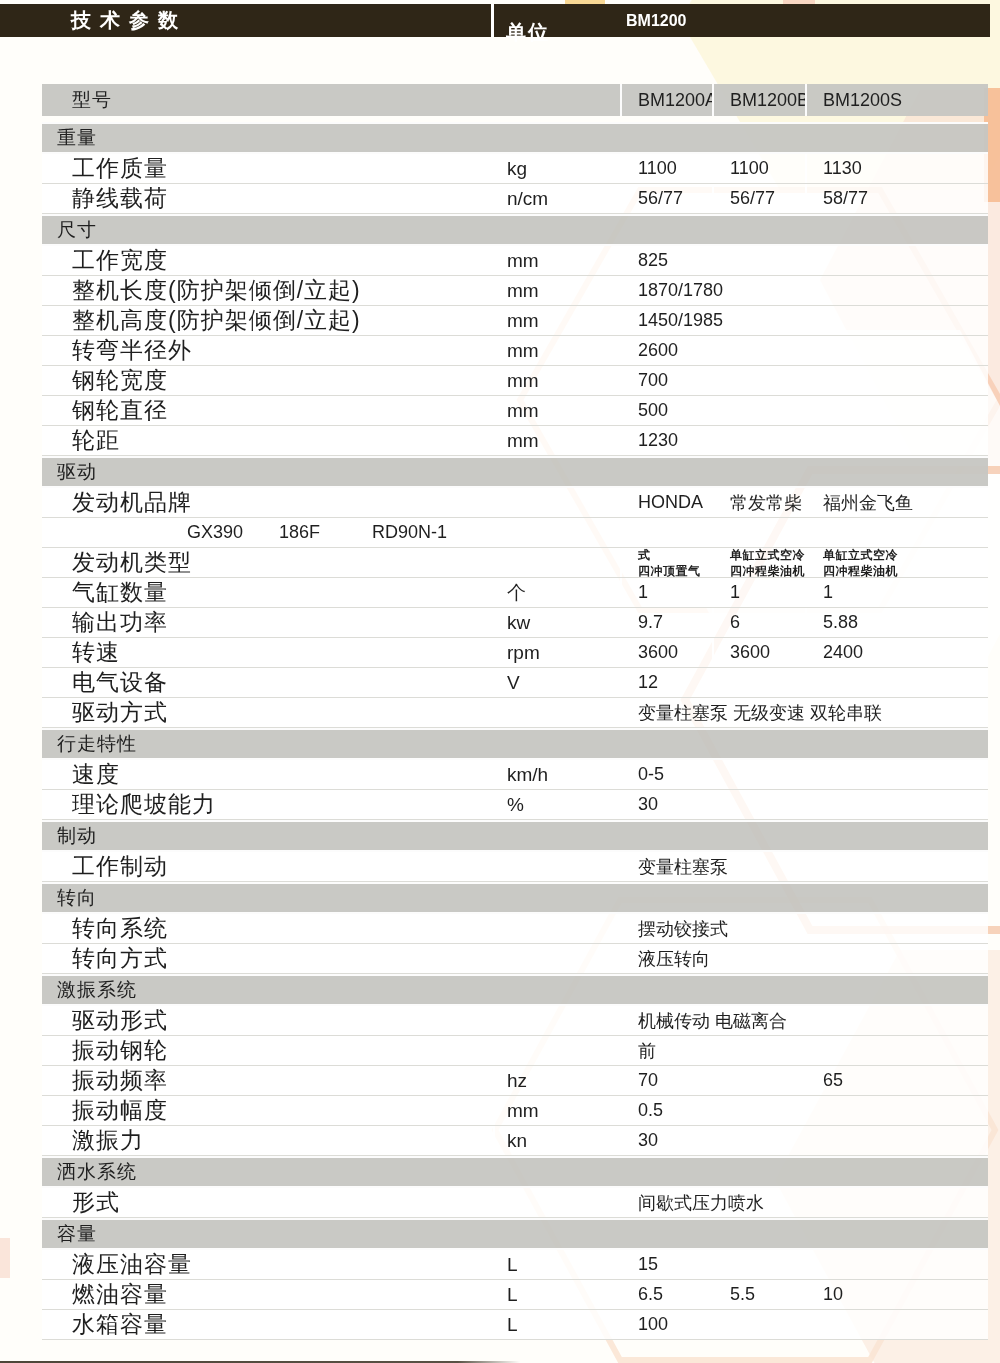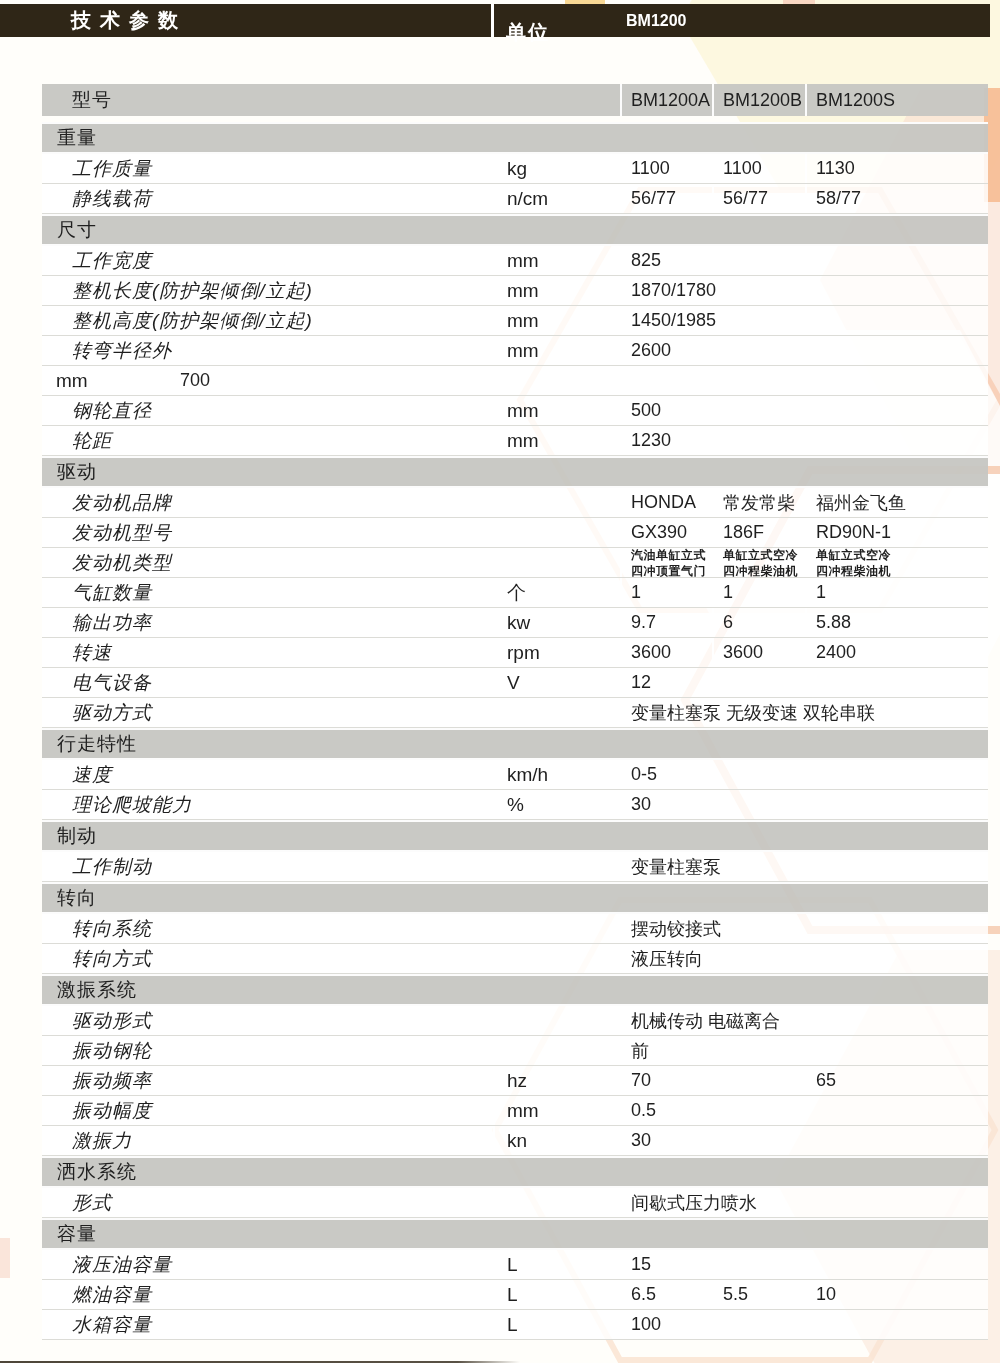--- a/index.html
+++ b/index.html
@@ -28,28 +28,28 @@
     border-bottom:1px solid #dcdcd7;
   }
   .row.model-row{background:rgba(198,198,194,0.95);border-bottom:none;margin-bottom:6px;height:32px;}
   .sec-hdr{
     height:32px;display:flex;align-items:center;
     background:rgba(198,198,194,0.95);
     border-top:2px solid rgba(255,255,255,0.95);
     border-bottom:2px solid rgba(255,255,255,0.95);
   }
   .sec-title{font-size:19px;padding-left:15px;letter-spacing:1px;}
-  .c-label{width:451px;font-size:19px;padding-left:30px;letter-spacing:1px;flex:none;overflow:hidden;white-space:nowrap;font-style:italic;}
+  .c-label{width:451px;font-size:23px;padding-left:30px;letter-spacing:1px;flex:none;overflow:hidden;white-space:nowrap;}
   .c-label-wide{width:578px;font-size:19px;padding-left:30px;letter-spacing:1px;flex:none;}
   .c-unit{
     width:127px;flex:none;font-size:19px;padding-left:12px;height:100%;
     border-left:2px solid rgba(255,255,255,0.95);display:flex;align-items:center;
   }
   .c-val{
-    flex:none;font-size:18px;padding-left:9px;height:100%;
+    flex:none;font-size:18px;padding-left:16px;height:100%;
     border-left:2px solid rgba(255,255,255,0.95);display:flex;align-items:center;
     overflow:hidden;white-space:nowrap;
   }
   .c-val.small{font-size:12px;line-height:16px;font-weight:bold;white-space:pre-line;letter-spacing:0.5px;}
   .bottom-line{
     position:absolute;left:0;bottom:0;height:2px;width:520px;z-index:3;
     background:linear-gradient(to right, rgba(47,38,23,.85) 0%, rgba(47,38,23,.8) 88%, rgba(47,38,23,0) 100%);
   }
 </style>
 </head>
@@ -127,20 +127,21 @@
       <div class="c-label">整机高度(防护架倾倒/立起)</div>
       <div class="c-unit">mm</div>
       <div class="c-val" style="width: 368px;">1450/1985</div>
     </div>
     <div class="row">
       <div class="c-label">转弯半径外</div>
       <div class="c-unit">mm</div>
       <div class="c-val" style="width: 368px;">2600</div>
     </div>
     <div class="row">
+      <div class="c-label">钢轮宽度</div>
       <div class="c-unit">mm</div>
       <div class="c-val" style="width: 368px;">700</div>
     </div>
     <div class="row">
       <div class="c-label">钢轮直径</div>
       <div class="c-unit">mm</div>
       <div class="c-val" style="width: 368px;">500</div>
     </div>
     <div class="row">
       <div class="c-label">轮距</div>
@@ -151,21 +152,20 @@
       <div class="sec-title">驱动</div>
     </div>
     <div class="row">
       <div class="c-label">发动机品牌</div>
       <div class="c-unit"></div>
       <div class="c-val" style="width: 92px;">HONDA</div>
       <div class="c-val" style="width: 93px;">常发常柴</div>
       <div class="c-val" style="width: 183px;">福州金飞鱼</div>
     </div>
     <div class="row">
-      <div class="c-label">发动机型号</div>
       <div class="c-unit"></div>
       <div class="c-val" style="width: 92px;">GX390</div>
       <div class="c-val" style="width: 93px;">186F</div>
       <div class="c-val" style="width: 183px;">RD90N-1</div>
     </div>
     <div class="row">
       <div class="c-label">发动机类型</div>
       <div class="c-unit"></div>
       <div class="c-val small" style="width: 92px;">汽油单缸立式
 四冲顶置气门</div>

